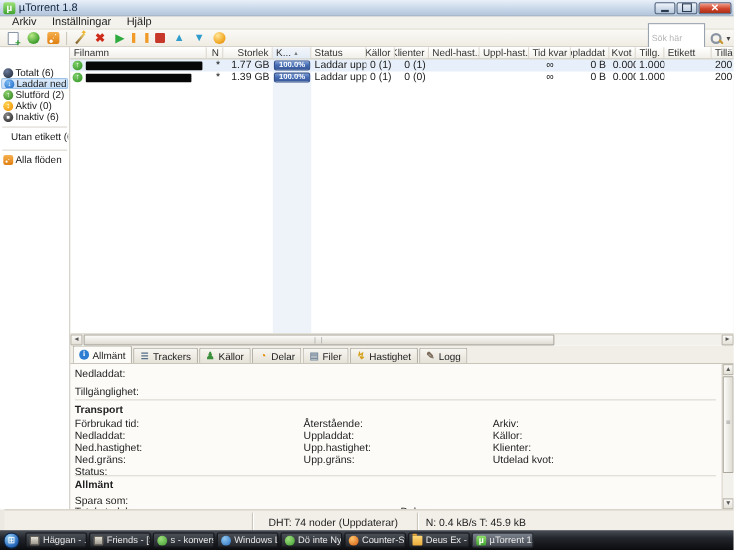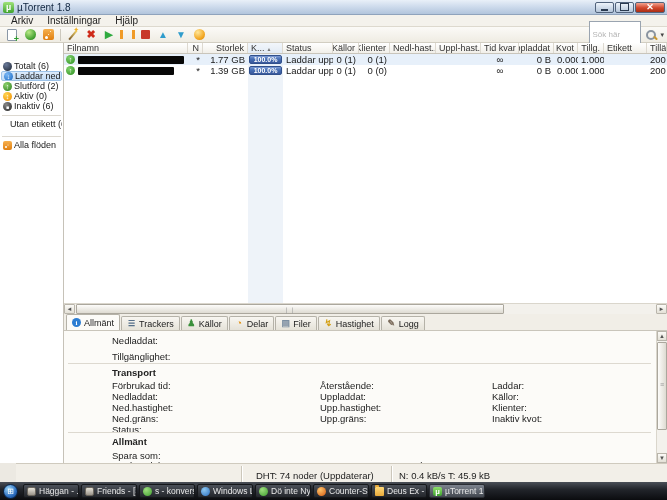--- a/index.html
+++ b/index.html
@@ -125,33 +125,33 @@
   .t-info { background:#2d7dd2; } .t-info::before { content:"i"; font-family:"Liberation Serif",serif; }
   .t-track { background:none; color:#56708a; } .t-track::before { content:"☰"; font-size:8px; }
   .t-peers { background:none; color:#3a8f3a; } .t-peers::before { content:"♟"; font-size:9px; }
   .t-pieces { background:none; color:#e08a00; } .t-pieces::before { content:"◔"; font-size:9px; }
   .t-files { background:none; color:#7b8ea1; } .t-files::before { content:"▤"; font-size:9px; }
   .t-speed { background:none; color:#d4a017; } .t-speed::before { content:"↯"; font-size:9px; font-weight:bold; }
   .t-log { background:none; color:#7a6a5a; } .t-log::before { content:"✎"; font-size:9px; }
 
   
   .details { flex:1; background:#fcfbf8; position:relative; overflow:hidden; font-size:9.5px; color:#222; }
-  .dl { position:absolute; white-space:nowrap;margin-left:44px; }
+  .dl { position:absolute; white-space:nowrap; }
   .grp { font-weight:bold; }
   .gline { position:absolute; left:4px; right:16px; border-top:1px solid #ddd9d0; }
   .vscroll { position:absolute; right:0; top:0; bottom:0; width:11px; background:#f3f1ec; border-left:1px solid #dad6cc; }
   .vbtn { position:absolute; left:0; width:10px; height:10px; background:linear-gradient(#fbfaf7,#e4e1d7); border:1px solid #b9b5ab;
     font-size:6px; color:#555; display:flex; align-items:center; justify-content:center; }
   .vb-up { top:0; } .vb-dn { bottom:0; }
   .vthumb { position:absolute; left:0; top:11px; width:10px; height:88px; background:linear-gradient(90deg,#fdfcfa,#dedbd2);
     border:1px solid #aba79d; border-radius:1px; }
   .vthumb::before { content:"≡"; position:absolute; left:2px; top:38px; font-size:7px; color:#999; }
 
   
-  .statusbar { position:absolute; top:463px; left:16px; right:0; height:23px; background:#f2efe8; border-top:1px solid #cfcabe; font-size:9.5px; color:#222; }
+  .statusbar { position:absolute; top:463px; left:4px; right:0; height:23px; background:#f2efe8; border-top:1px solid #cfcabe; font-size:9.5px; color:#222; }
   .sbpane { position:absolute; top:2px; bottom:2px; border-left:1px solid #ccc7bb; box-shadow:inset 1px 0 0 #fff; display:flex; align-items:center; white-space:nowrap; overflow:hidden; }
   .sp0 { left:0; width:225px; border-left:none; box-shadow:none; }
   .sp1 { left:225px; width:150px; padding-left:14px; }
   .sp2 { left:375px; width:170px; padding-left:7px; }
   .sp3 { left:545px; right:0; padding-left:7px; }
 
   
   .taskbar { position:absolute; top:482px; left:0; right:0; height:18px;
     background:linear-gradient(#4a4f57,#22252b 40%,#0b0c0f); display:flex; align-items:center; padding:0 3px; }
   .orb { width:15px; height:15px; border-radius:50%; flex:none; margin-right:5px;
@@ -413,24 +413,24 @@
         <span class="dl" style="left:4px;top:60px">Nedladdat:</span>
         <span class="dl" style="left:4px;top:71px">Ned.hastighet:</span>
         <span class="dl" style="left:4px;top:82px">Ned.gräns:</span>
         <span class="dl" style="left:4px;top:93px">Status:</span>
 
         <span class="dl" style="left:212px;top:49px">Återstående:</span>
         <span class="dl" style="left:212px;top:60px">Uppladdat:</span>
         <span class="dl" style="left:212px;top:71px">Upp.hastighet:</span>
         <span class="dl" style="left:212px;top:82px">Upp.gräns:</span>
 
-        <span class="dl" style="left:384px;top:49px">Laddar:</span>
+        <span class="dl" style="left:384px;top:49px">Arkiv:</span>
         <span class="dl" style="left:384px;top:60px">Källor:</span>
         <span class="dl" style="left:384px;top:71px">Klienter:</span>
-        <span class="dl" style="left:384px;top:82px">Inaktiv kvot:</span>
+        <span class="dl" style="left:384px;top:82px">Utdelad kvot:</span>
 
         <div class="gline" style="top:101px"></div>
         <span class="dl grp" style="left:4px;top:105px">Allmänt</span>
         <span class="dl" style="left:4px;top:119px">Spara som:</span>
         <span class="dl" style="left:4px;top:129px">Total storlek:</span>
         <span class="dl" style="left:300px;top:129px">Delar:</span>
 
         <div class="vscroll">
           <span class="vbtn vb-up">▲</span>
           <span class="vthumb"></span>

